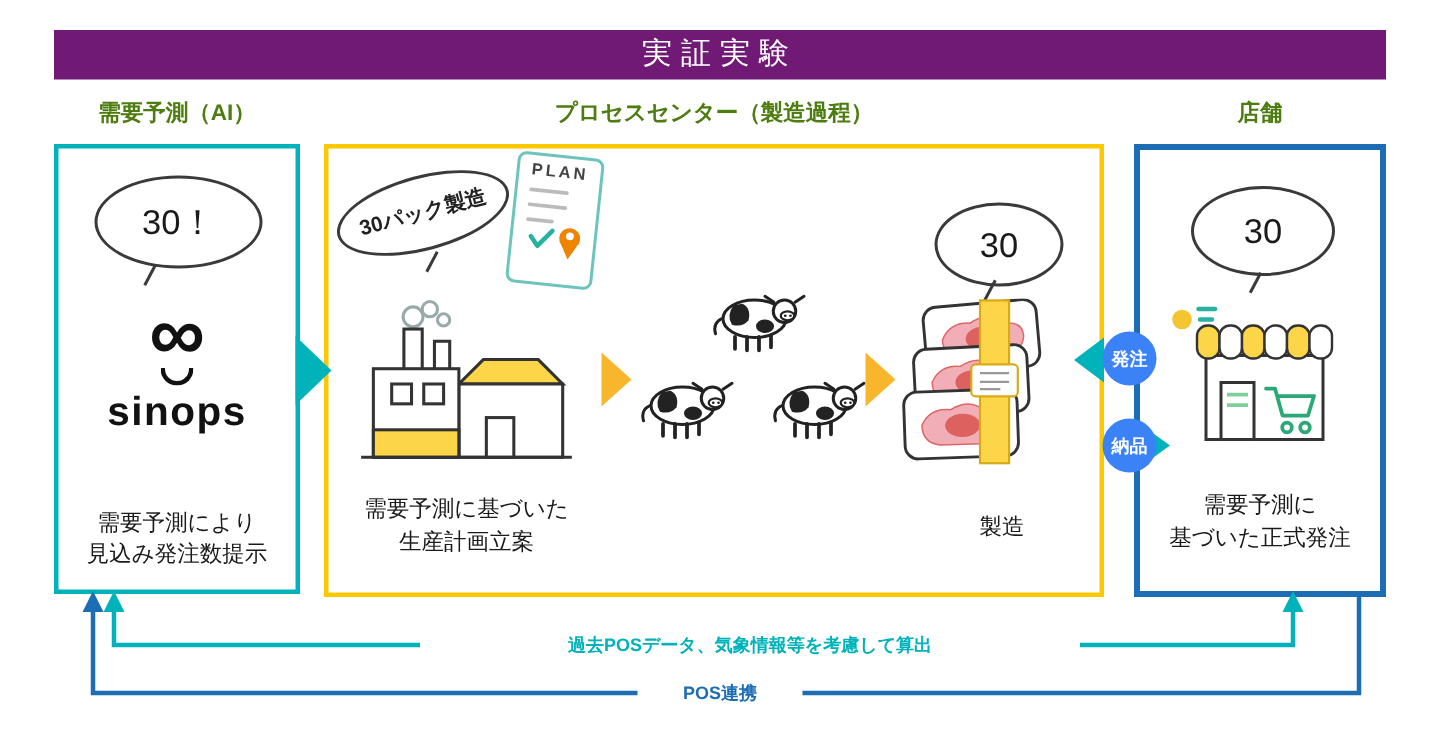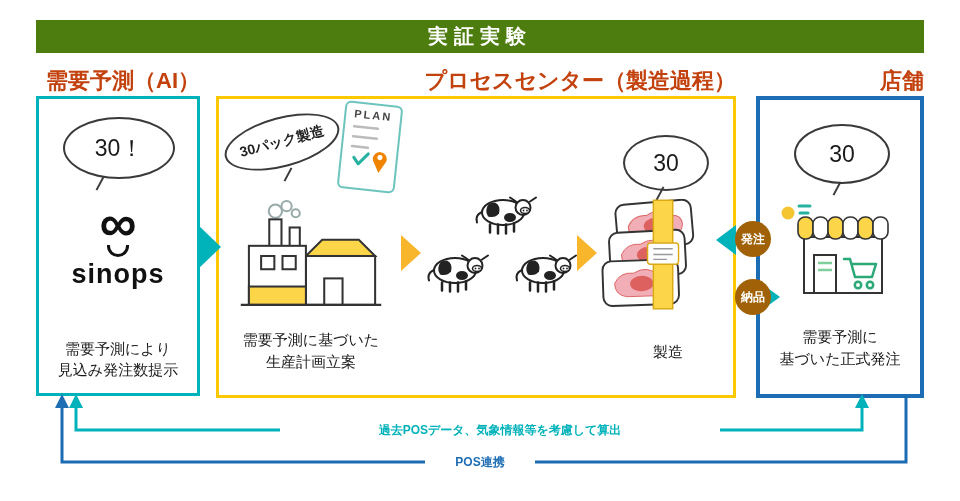--- a/index.html
+++ b/index.html
@@ -1,39 +1,39 @@
 <!DOCTYPE html>
 <html><head>
 <meta charset="utf-8">
 <style>
   html,body{margin:0;padding:0;background:#fff;}
   body{font-family:"Liberation Sans","DejaVu Sans",sans-serif;color:#222;}
   .stage{position:relative;width:960px;height:501px;background:#fff;overflow:hidden;}
   .abs{position:absolute;}
-  .banner{background:#4d7c0f;color:#fff;font-size:20px;font-weight:bold;text-align:center;
+  .banner{background:#701a75;color:#fff;font-size:20px;font-weight:normal;text-align:center;
           line-height:33px;letter-spacing:6px;}
-  .colhead{font-size:22px;font-weight:bold;text-align:right;color:#c2410c;}
+  .colhead{font-size:15px;font-weight:bold;text-align:center;color:#4d7c0f;}
   .box{background:#fff;box-sizing:border-box;}
   .box-teal{border:3px solid #00b2ba;}
   .box-yellow{border:3px solid #fcc800;}
   .box-blue{border:4px solid #1d6db5;}
   .bubble{background:#fff;border:2px solid #3a3a3a;border-radius:50%;
           display:flex;align-items:center;justify-content:center;}
   .bubble-num{font-size:23px;color:#1a1a1a;}
   .tail{width:2px;height:15px;background:#3a3a3a;transform:rotate(28deg);}
   .caption{font-size:15px;line-height:1.45;text-align:center;color:#1a1a1a;}
   .arrow-right-teal{width:0;height:0;border-left:24px solid #00b2ba;
                     border-top:23px solid transparent;border-bottom:23px solid transparent;}
   .arrow-right-yellow{width:0;height:0;border-left:20px solid #f8b62d;
                       border-top:18px solid transparent;border-bottom:18px solid transparent;}
   .arrow-left-teal-sm{width:0;height:0;border-right:20px solid #00b2ba;
                       border-top:15px solid transparent;border-bottom:15px solid transparent;}
   .arrow-right-teal-sm{width:0;height:0;border-left:18px solid #00b2ba;
                        border-top:13px solid transparent;border-bottom:13px solid transparent;}
-  .badge{width:36px;height:36px;border-radius:50%;background:#a16207;color:#fff;
+  .badge{width:36px;height:36px;border-radius:50%;background:#3b82f6;color:#fff;
          font-size:12px;font-weight:bold;display:flex;align-items:center;justify-content:center;z-index:5;}
   .logo-infinity{font-size:52px;font-weight:bold;line-height:1;color:#111;}
   .logo-smile{width:16px;height:9px;border:3px solid #111;border-top:none;
               border-radius:0 0 14px 14px;margin:-4px auto 2px auto;}
   .logo-word{font-size:27px;font-weight:bold;letter-spacing:1px;color:#111;}
   .note{background:#fff;font-size:12px;font-weight:bold;text-align:center;z-index:6;line-height:20px;}
   .note-teal{color:#00b2ba;}
   .note-blue{color:#1d6db5;}
   .clipboard{background:#fff;border:2px solid #6cc4bd;border-radius:6px;transform:rotate(6deg);
              text-align:center;box-sizing:border-box;}

